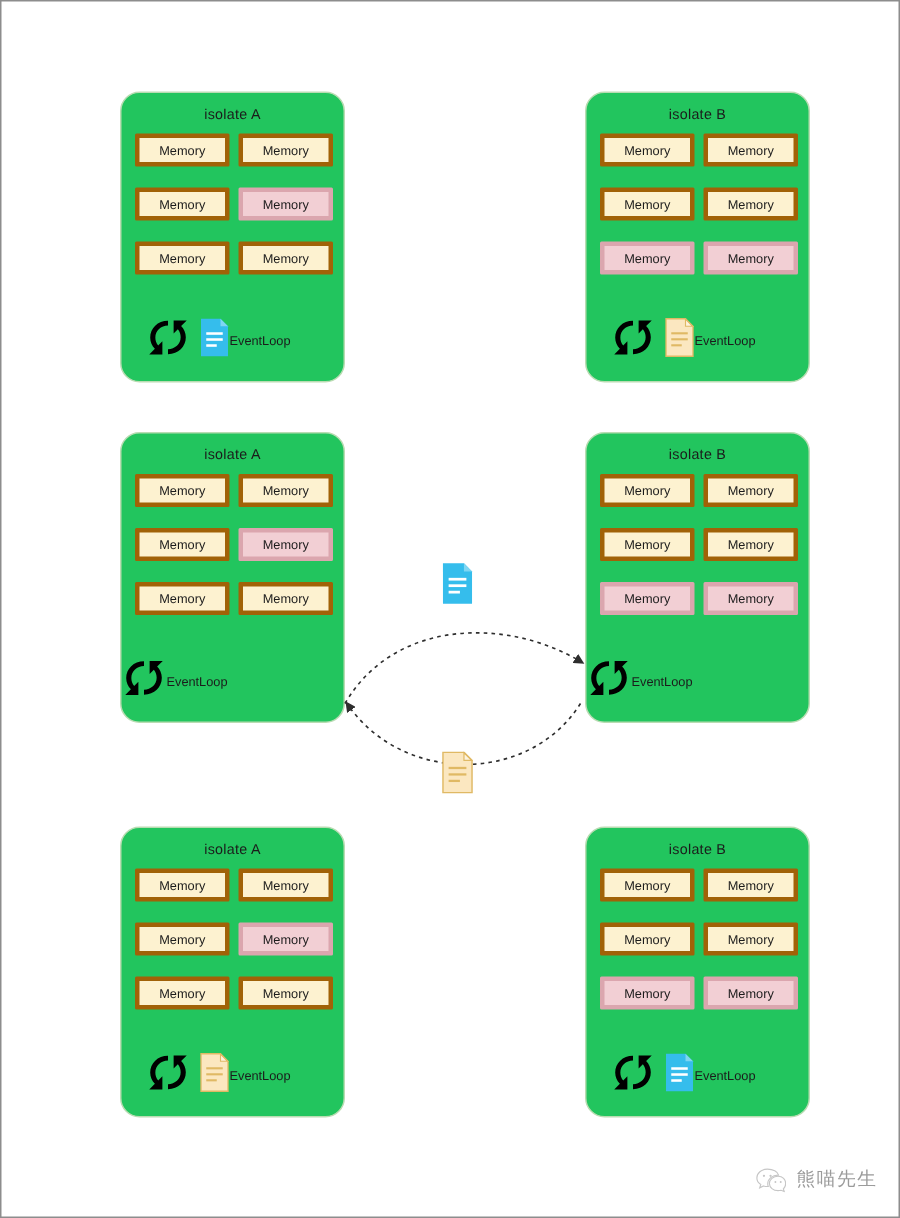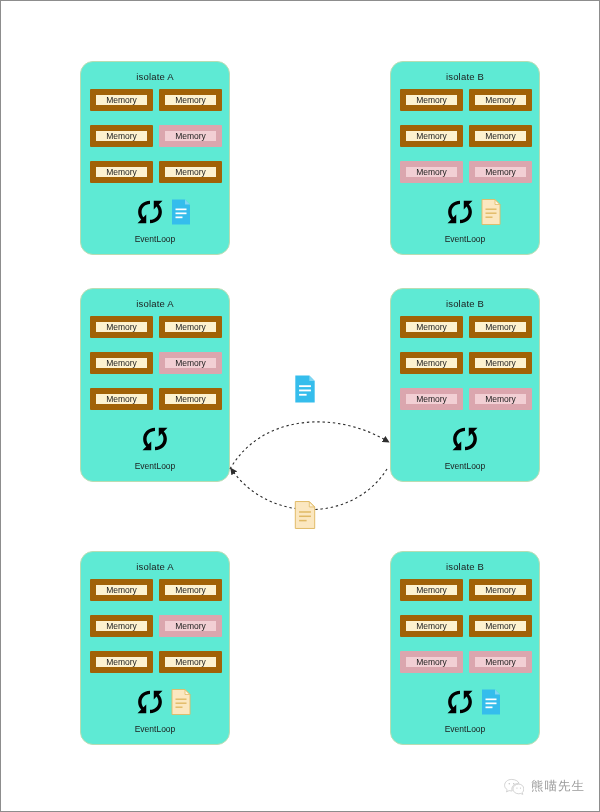--- a/index.html
+++ b/index.html
@@ -24,21 +24,21 @@
     overflow: hidden;
   }
 
   
   .isolate {
     position: absolute;
     width: 150px;
     height: 194px;
     border: 1px solid #b9dcb2;
     border-radius: 13px;
-    background: #5eead4;
+    background: #22c55e;
     box-sizing: border-box;
   }
   .isolate-title {
     position: absolute;
     top: 9px;
     left: 0;
     width: 100%;
     text-align: center;
     font-size: 9.5px;
     color: #1b1b1b;
@@ -50,21 +50,21 @@
     top: 27px;
     left: 9px;
     width: 132px;
     display: grid;
     grid-template-columns: 63px 63px;
     grid-auto-rows: 22px;
     column-gap: 6px;
     row-gap: 14px;
   }
   .mem {
-    border: 6px solid #a16207;
+    border: 3px solid #a16207;
     background: #fdf2d0;
     border-radius: 1px;
     display: flex;
     align-items: center;
     justify-content: center;
     font-size: 8.5px;
     color: #1b1b1b;
     box-sizing: border-box;
     text-align: center;
   }
@@ -73,21 +73,21 @@
     background: #f2cfd4;
   }
 
   
   .loop-zone {
     position: absolute;
     bottom: 10px;
     left: 0;
     width: 100%;
     display: flex;
-    flex-direction: column;
+    flex-direction: row;
     align-items: center;
   }
   .loop-row {
     height: 38px;
     display: flex;
     align-items: center;
     justify-content: center;
     gap: 6px;
     padding-left: 16px;
     box-sizing: border-box;

